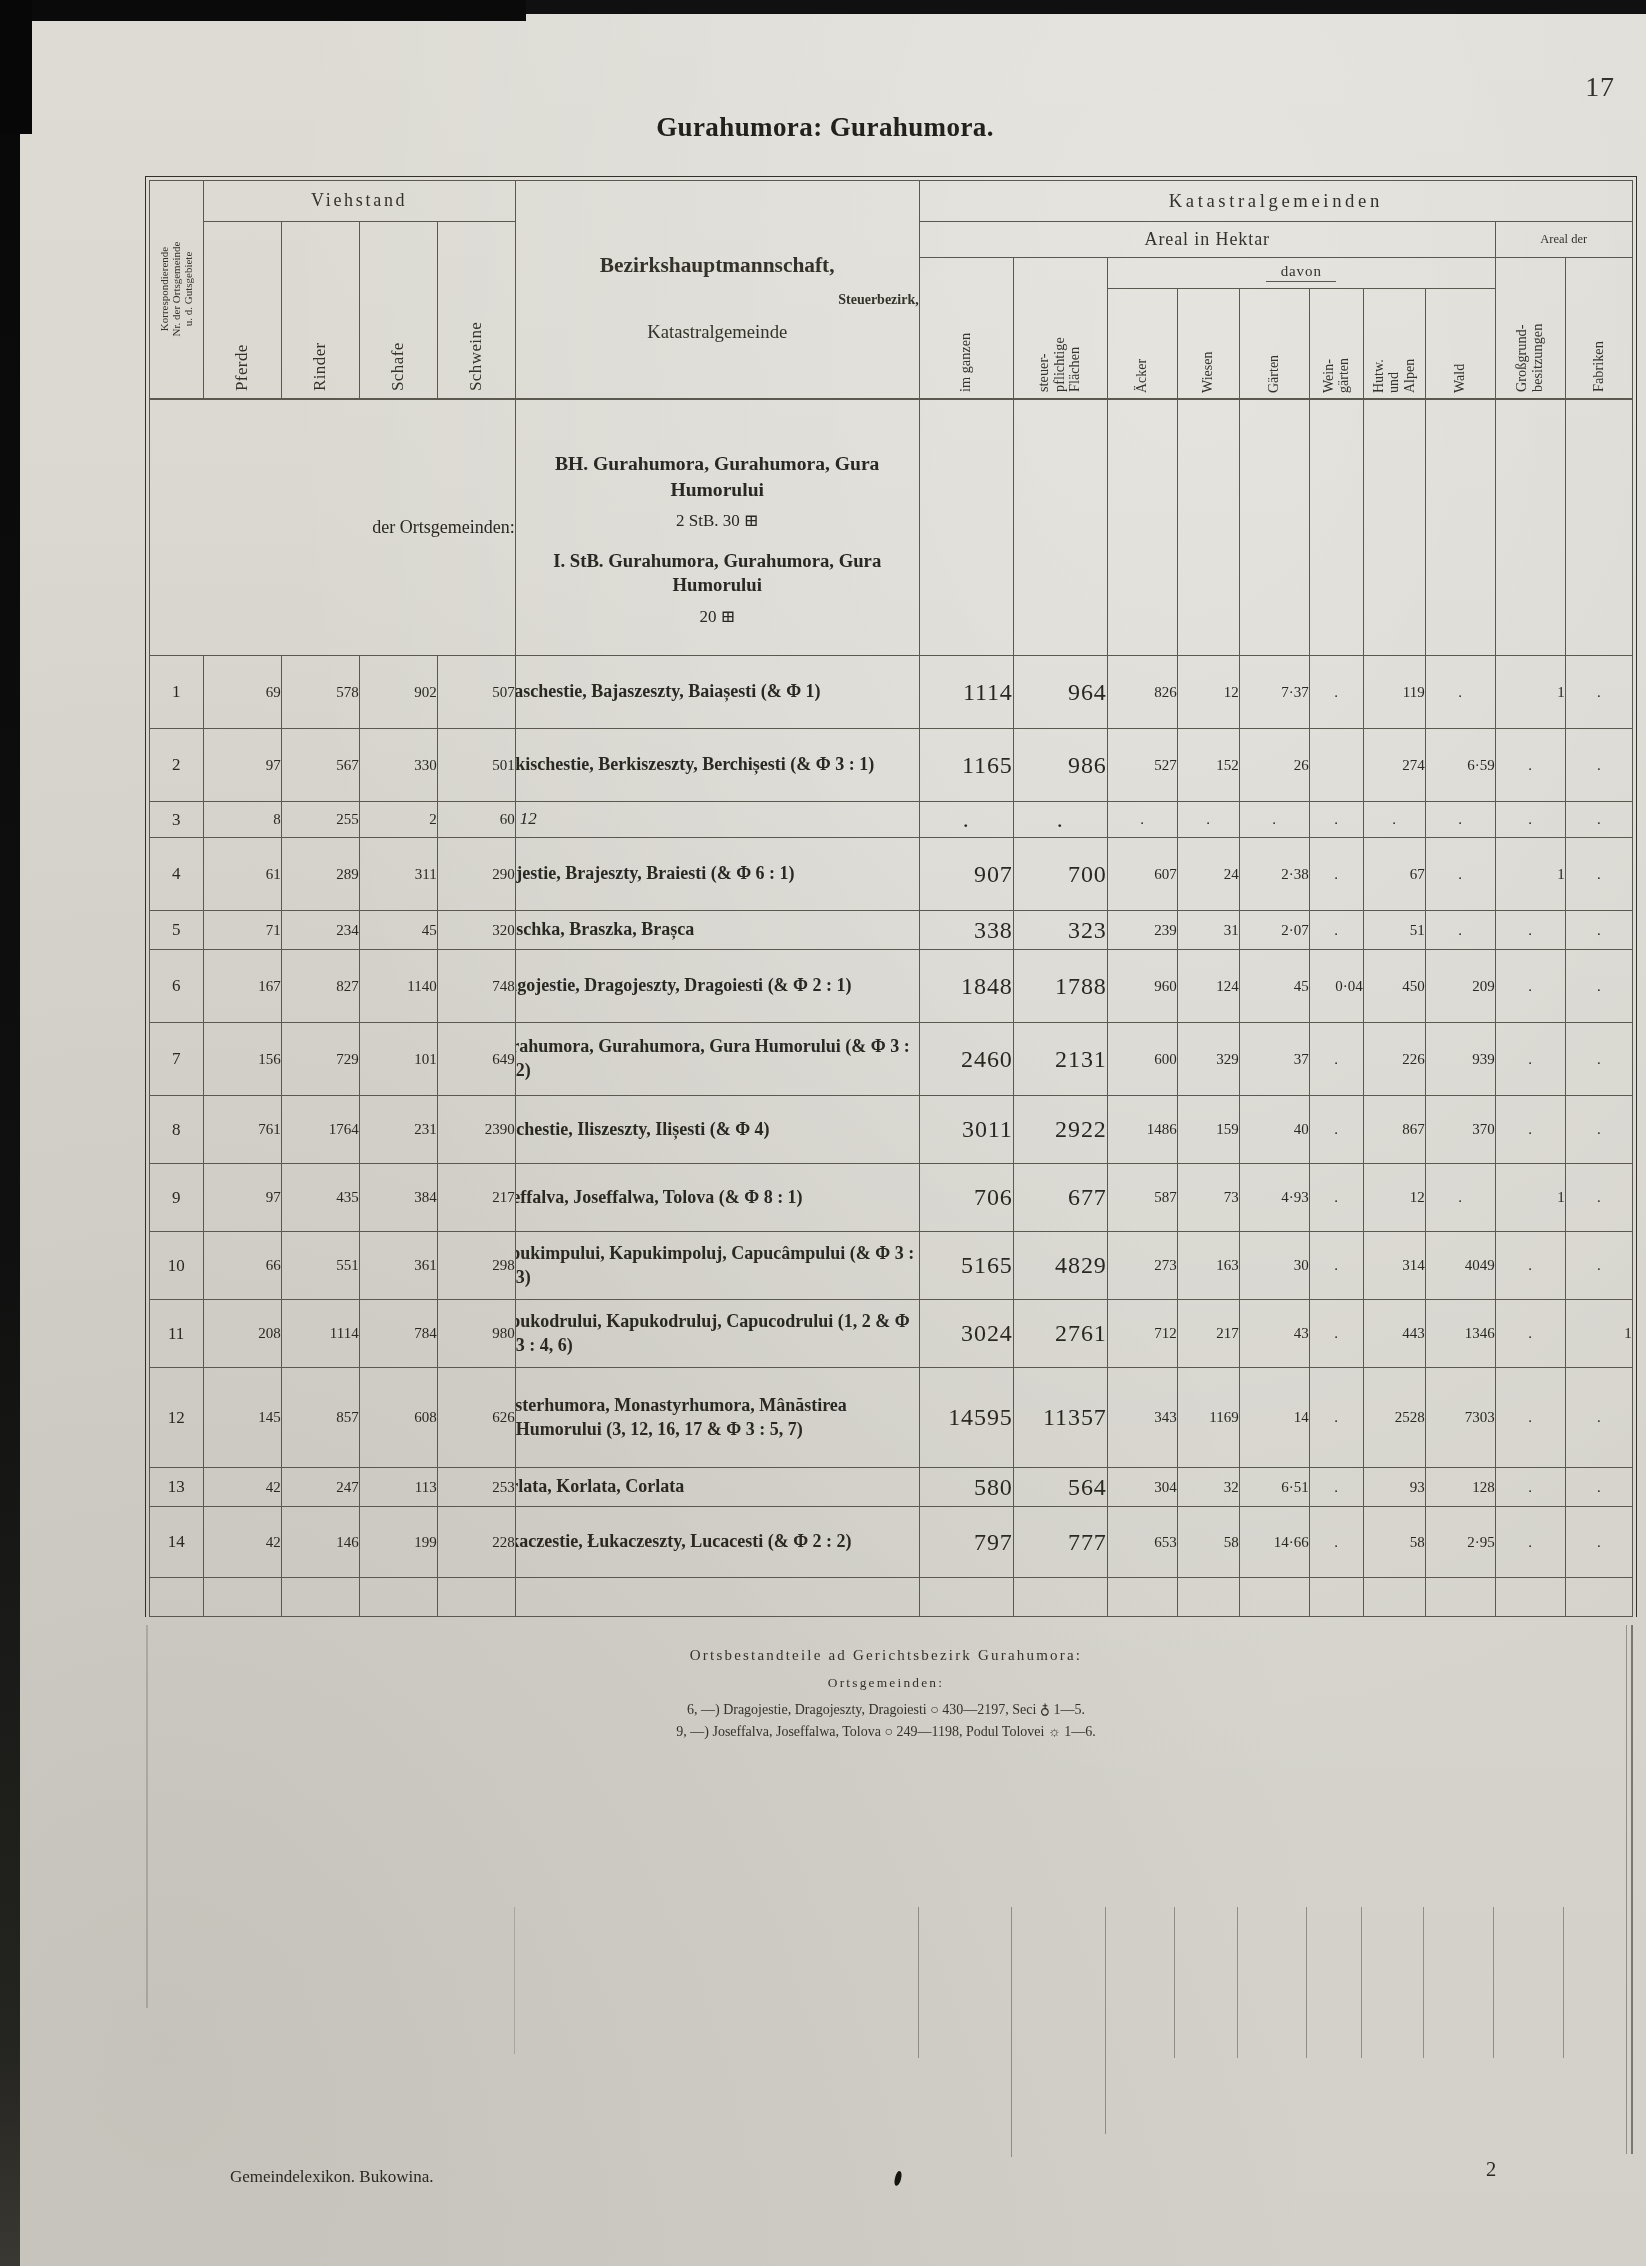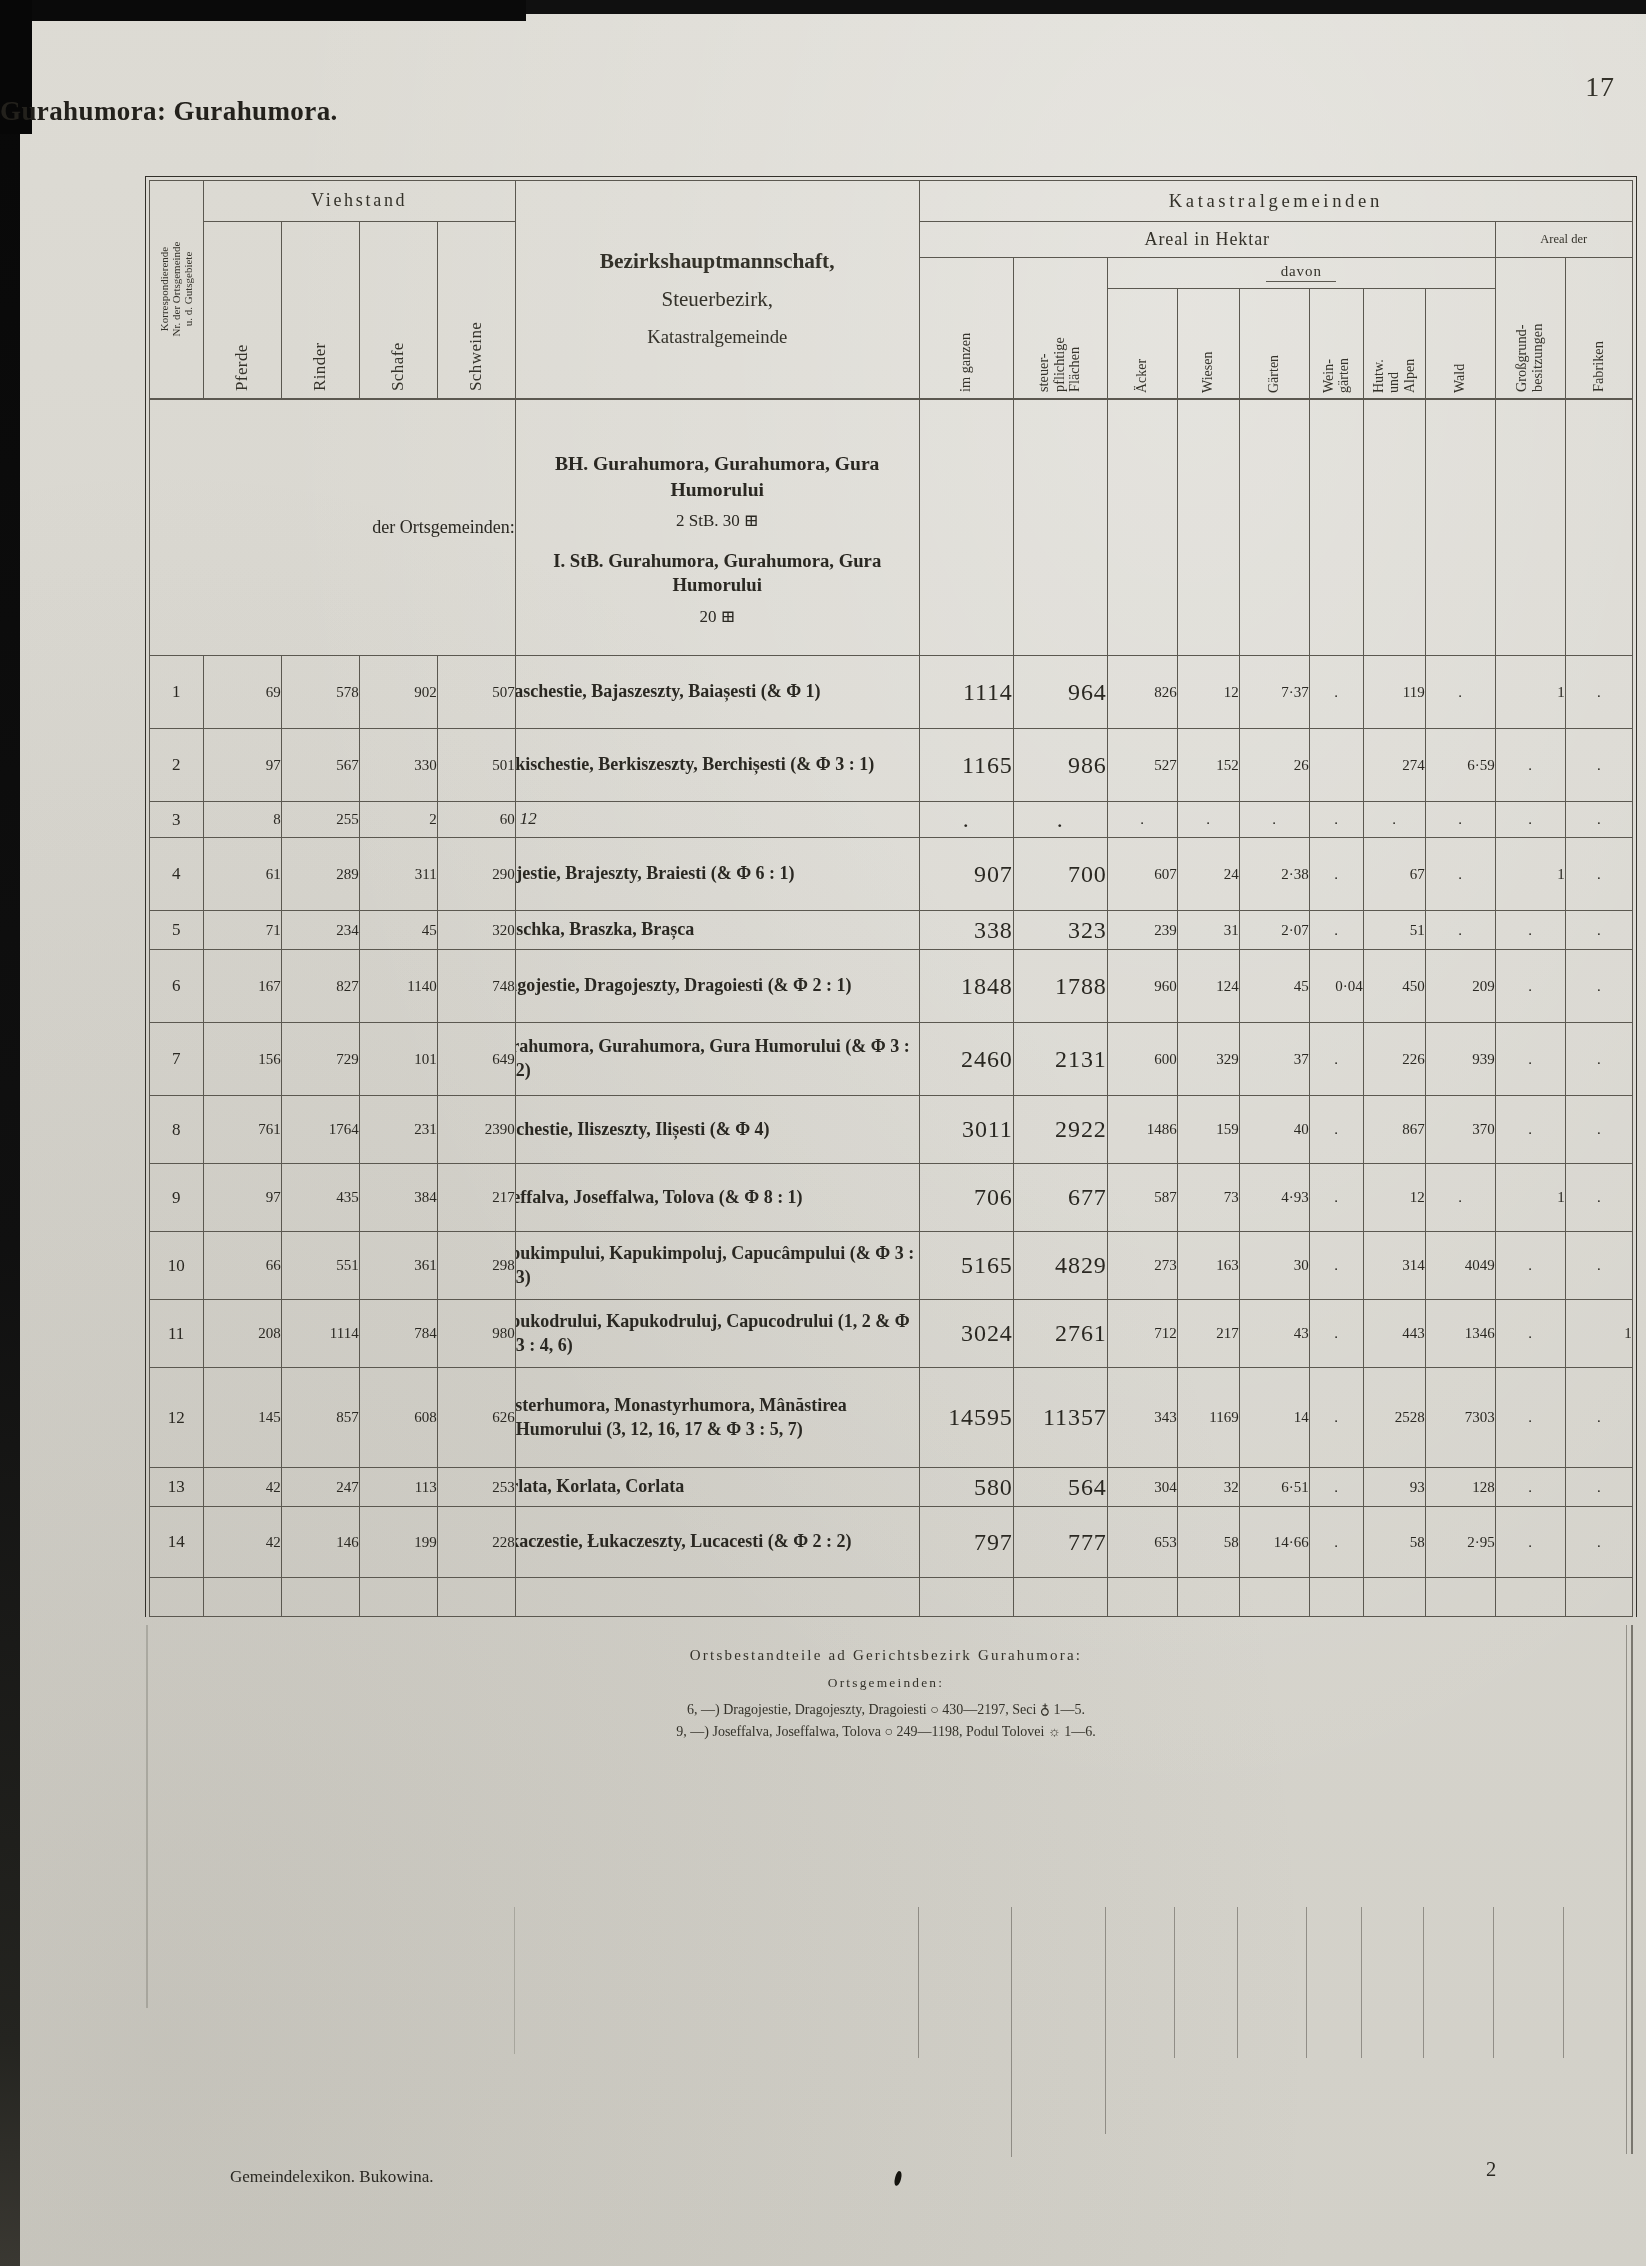--- a/index.html
+++ b/index.html
@@ -17,43 +17,43 @@
       linear-gradient(180deg,#dddbd4 0%, #d8d6cf 40%, #d2d0c8 100%);
   }
   
   .art-top{position:absolute;left:0;top:0;width:100%;height:14.3px;background:#101010;}
   .art-top2{position:absolute;left:0;top:0;width:526px;height:20.5px;background:#0a0a0a;}
   .art-left{position:absolute;left:0;top:0;width:19.6px;height:100%;
     background:linear-gradient(180deg,#080808 0%,#101010 55%,#242420 90%,#3a3832 100%);}
   .art-left2{position:absolute;left:0;top:0;width:32px;height:134px;background:#070707;}
 
   .page-number{position:absolute;top:71px;right:32px;font-size:28px;letter-spacing:0.9px;color:var(--ink2);}
-  .page-title{position:absolute;top:96px;left:0;width:1618px;
-    font-size:27px;font-weight:700;letter-spacing:0.4px;color:#23211c;}
+  .page-title{position:absolute;top:112px;left:0;width:1618px;text-align:center;
+    font-size:27px;font-weight:700;letter-spacing:0.4px;color:#23211c;padding-left:16px;}
 
   
   .table-frame{position:absolute;left:145px;top:176px;border:1.8px solid #32302a;border-bottom:none;padding:2.7px 2.7px 0 2.7px;}
   table.main{border-collapse:collapse;table-layout:fixed;width:1480px;}
   td.cell{border:0.9px solid var(--line);padding:0;vertical-align:middle;overflow:hidden;}
   .bl-d{border-left:2.7px double var(--line);}
   .hid-b{border-bottom-style:hidden;}
   .hid-t{border-top-style:hidden;}
 
   
   thead td.cell{text-align:center;color:var(--ink2);}
   .hr1{height:41px;} .hr2{height:36px;} .hr3{height:30px;} .hr4{height:110px;}
   .h-vieh{font-size:18px;letter-spacing:2.7px;}
   .h-kat{font-size:18.7px;letter-spacing:3.6px;}
   .h-areal{font-size:18px;letter-spacing:0.9px;}
   .h-anzahl{font-size:12.5px;}
   .h-davon{font-size:15px;vertical-align:top;padding-top:3.6px;}
   .davon-word{display:inline-block;border-bottom:0.9px solid var(--line);padding:0 14.3px 0.9px;letter-spacing:0.9px;}
   .h-mid{vertical-align:top;}
   .h-mid1{font-size:21.4px;font-weight:700;margin-top:18px;}
-  .h-mid2{font-size:21px;font-weight:400;margin-top:13.4px;}
+  .h-mid2{font-size:14px;font-weight:700;margin-top:13.4px;text-align:right;}
   .h-mid3{font-size:18.7px;margin-top:13.4px;}
   td.rot{vertical-align:top;}
   .rot-box{position:relative;}
   .rb-corr{height:217px;} .rb-vieh{height:175px;} .rb-big{height:139px;} .rb-dav{height:109px;}
   .rot-inner{position:absolute;left:50%;top:50%;transform:translate(-50%,-50%) rotate(-90deg);
     white-space:pre-line;line-height:1.1;color:var(--ink2);}
   .rb-corr .rot-inner{width:207px;font-size:11px;text-align:center;}
   .rb-vieh .rot-inner{width:164px;font-size:17px;text-align:left;letter-spacing:0.4px;}
   .rb-big .rot-inner{width:128px;font-size:14.3px;text-align:left;}
   .rb-dav .rot-inner{width:100px;font-size:14px;text-align:left;}

